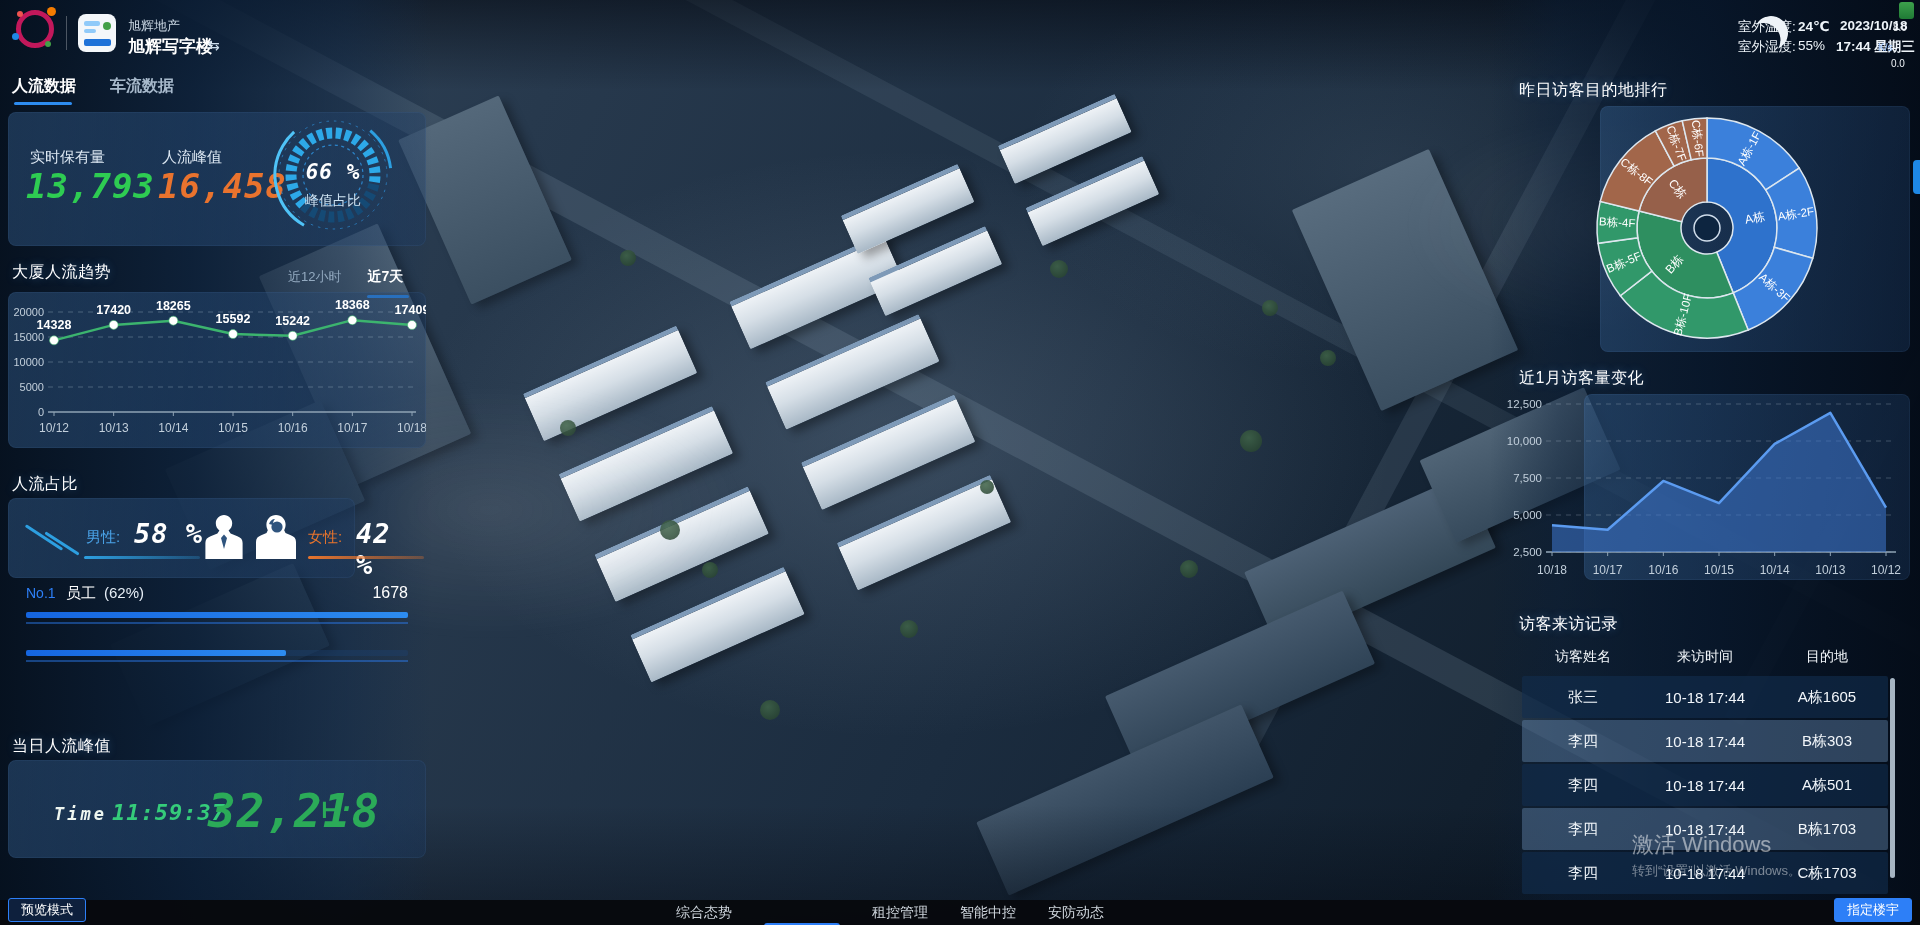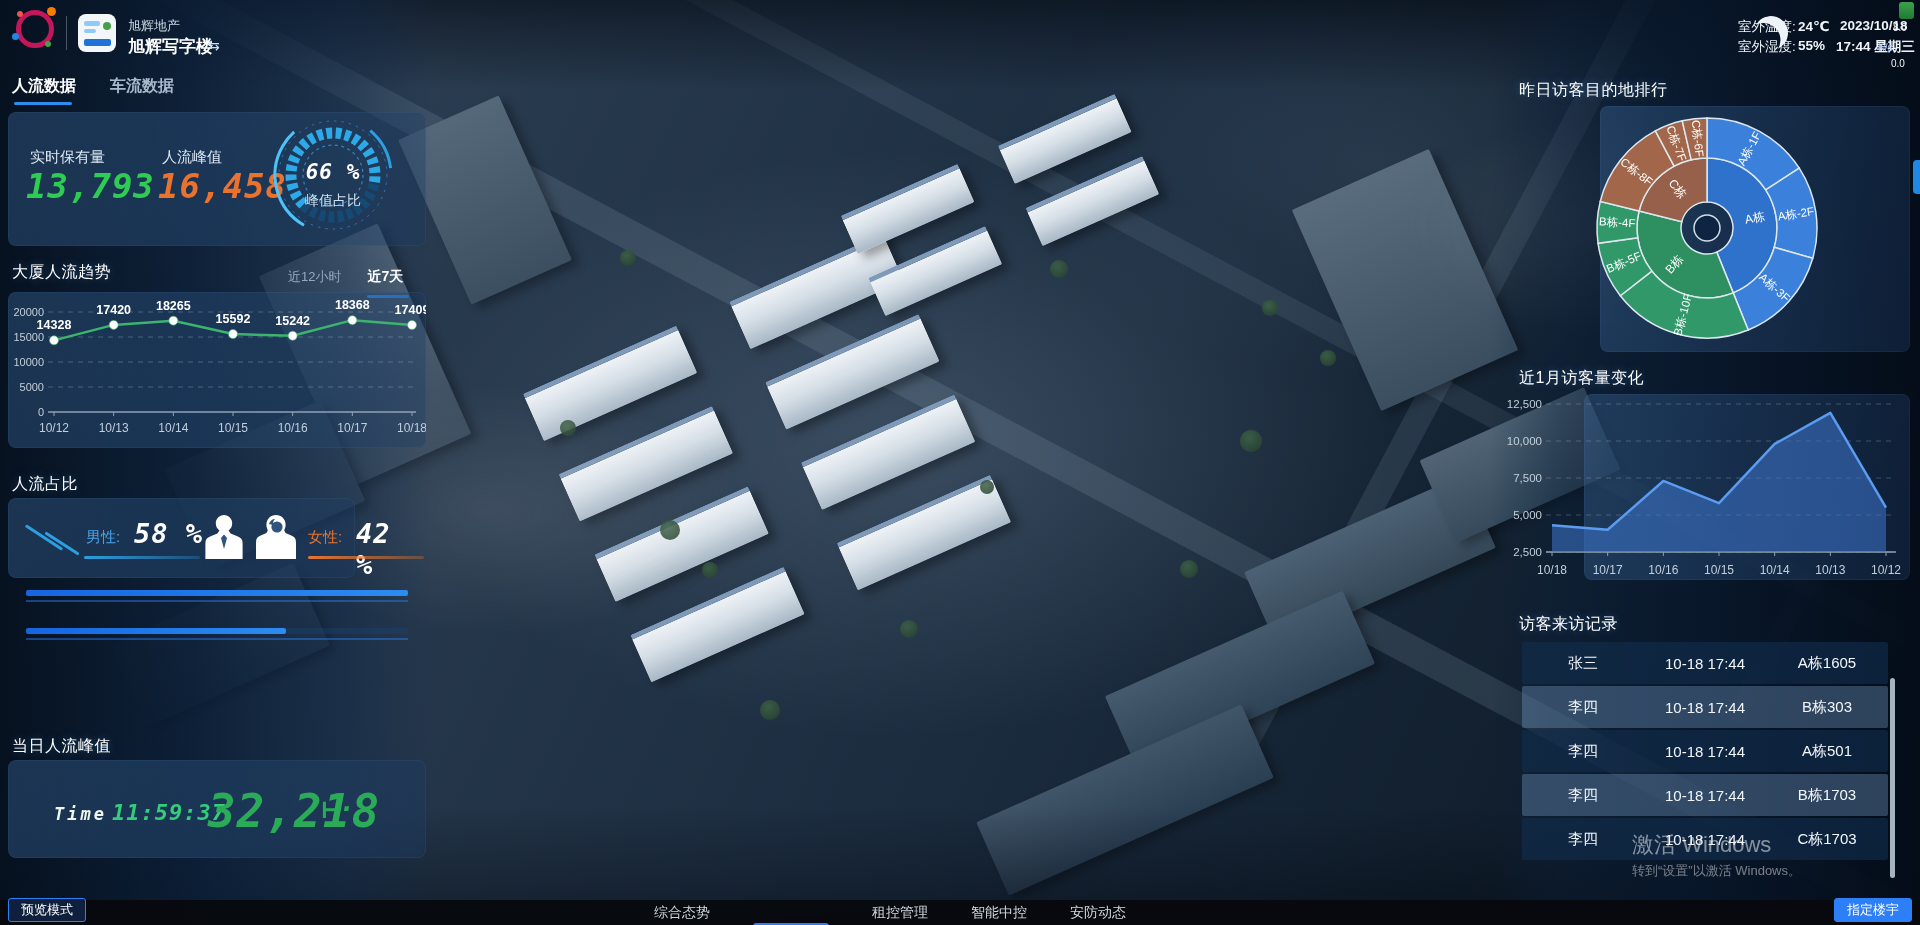--- a/index.html
+++ b/index.html
@@ -95,21 +95,21 @@
     box-shadow:inset -9px 5px 0 0 #eef3f8;transform:rotate(-14deg);}
   .tw{position:absolute;font-size:13.5px;color:#eef4f9;}
   .net{position:absolute;font-size:10px;color:#f0f4f8;text-align:right;}
   .netico{position:absolute;left:1899px;top:2px;width:15px;height:17px;border-radius:3px;background:linear-gradient(#3da04c,#1f7a35);}
   .edge-pill{position:absolute;left:1913px;top:160px;width:7px;height:34px;background:#1e88e5;border-radius:4px 0 0 4px;cursor:pointer;}
   
   .wm1{position:absolute;font-size:22px;color:rgba(255,255,255,.5);}
   .wm2{position:absolute;font-size:13px;color:rgba(255,255,255,.45);text-align:right;}
   
   .bottombar{position:absolute;left:0;bottom:0;width:1920px;height:25px;background:rgba(7,9,13,.97);}
-  .nav{position:absolute;left:890px;top:2px;transform:translateX(-50%);display:flex;gap:43px;align-items:center;height:21px;}
+  .nav{position:absolute;left:890px;top:2px;transform:translateX(-50%);display:flex;gap:32px;align-items:center;height:21px;}
   .nav-item{font-size:14px;color:#cfd6dd;cursor:pointer;white-space:nowrap;}
   .nav-item.active{background:#2d7ff7;color:#fff;border-radius:3px;padding:1px 10px;margin-top:41px;}
   .btn{position:absolute;bottom:3px;font-size:13px;padding:2px 12px;border-radius:3px;cursor:pointer;}
   .btn-preview{left:8px;background:rgba(15,35,65,.92);border:1px solid #2d7ff7;color:#fff;}
   .btn-assign{right:8px;background:#2d7ff7;border:1px solid #2d7ff7;color:#fff;}
   svg text{font-family:"Liberation Sans","DejaVu Sans",sans-serif;}
 </style>
 </head>
 <body>
 
@@ -268,20 +268,26 @@
         <circle fill="#2f547e" cx="21" cy="13" r="5.6"></circle>
         <path fill="#2f547e" d="M13 10c1-3 3-5 6-5-2 2-2 4-2 6z"></path>
       </svg>
       <div class="glabel orange-t" style="left:300px;top:30px;">女性:</div>
       <div class="gval digital" style="left:348px;top:20px;">42 %</div>
       <span class="gline" style="left:300px;top:58px;width:116px;background:linear-gradient(90deg,#e8742c,rgba(232,116,44,.3));"></span>
     </div>
 
     <div class="rank-rows" id="rank-rows">
         <div class="rank-row">
+          <div class="rr-top">
+            <div class="rr-rank">No.1</div>
+            <div class="rr-label">员工</div>
+            <div class="rr-pct">(62%)</div>
+            <div class="rr-val">1678</div>
+          </div>
           <div class="rr-track">
             <div class="rr-fill" style="width: 100%;"></div>
           </div>
           <div class="rr-under"></div>
         </div>
         <div class="rank-row">
           <div class="rr-track">
             <div class="rr-fill" style="width: 68%;"></div>
           </div>
           <div class="rr-under"></div>
@@ -354,20 +360,25 @@
         <line x1="332.3333333333333" y1="164" x2="332.3333333333333" y2="168" stroke="#8fa3b5" stroke-width="1"></line>
         <text x="332.3333333333333" y="186" text-anchor="middle" font-size="12" fill="#c2cfdb">10/13</text>
         <line x1="388" y1="164" x2="388" y2="168" stroke="#8fa3b5" stroke-width="1"></line>
         <text x="388" y="186" text-anchor="middle" font-size="12" fill="#c2cfdb">10/12</text>
         <path d="M54,137.36 L 109.66666666666666,141.8 L 165.33333333333331,92.96000000000001 L 221,115.16 L 276.66666666666663,55.96000000000001 L 332.3333333333333,24.879999999999995 L 388,119.6 L 388,164 L 54,164 Z" fill="rgba(62,118,205,0.55)" stroke="none"></path>
         <polyline points="54,137.36 109.66666666666666,141.8 165.33333333333331,92.96000000000001 221,115.16 276.66666666666663,55.96000000000001 332.3333333333333,24.879999999999995 388,119.6" fill="none" stroke="#5b9bf0" stroke-width="2.5" stroke-linejoin="round"></polyline>
       </svg>
 
     <div class="sec-title" style="left:29px;top:614px;">访客来访记录</div>
     <div class="vr-table" id="vr-table">
+        <div class="vr-head">
+          <div class="vr-cell">访客姓名</div>
+          <div class="vr-cell">来访时间</div>
+          <div class="vr-cell">目的地</div>
+        </div>
         <div class="vr-row odd">
           <div class="vr-cell">张三</div>
           <div class="vr-cell">10-18 17:44</div>
           <div class="vr-cell">A栋1605</div>
         </div>
         <div class="vr-row even">
           <div class="vr-cell">李四</div>
           <div class="vr-cell">10-18 17:44</div>
           <div class="vr-cell">B栋303</div>
         </div>
@@ -390,21 +401,21 @@
     <div class="vr-scroll"></div>
 
     <div class="wm1" style="left:142px;top:830px;">激活 Windows</div>
     <div class="wm2" style="left:142px;top:862px;">转到“设置”以激活 Windows。</div>
   </section>
 
   <div class="moon"></div>
   <div class="tw" style="left:1738px;top:18px;">室外温度:</div>
   <div class="tw" style="left:1798px;top:18px;font-weight:bold;">24℃</div>
   <div class="tw" style="left:1738px;top:38px;">室外湿度:</div>
-  <div class="tw" style="left:1798px;top:38px;font-weight:bold;">55%</div>
+  <div class="tw" style="left:1798px;top:38px;font-weight:normal;">55%</div>
   <div class="tw" style="left:1840px;top:18px;font-weight:bold;">2023/10/18</div>
   <div class="tw" style="left:1836px;top:38px;font-weight:bold;">17:44 星期三</div>
   <div class="netico"></div>
   <div class="net" style="left:1893px;top:22px;">8.0</div>
   <div class="net" style="left:1878px;top:42px;color:#9fc6ff;">K/s</div>
   <div class="net" style="left:1891px;top:58px;">0.0</div>
   <div class="edge-pill"></div>
 
   <footer class="bottombar">
     <div class="nav" id="nav">

